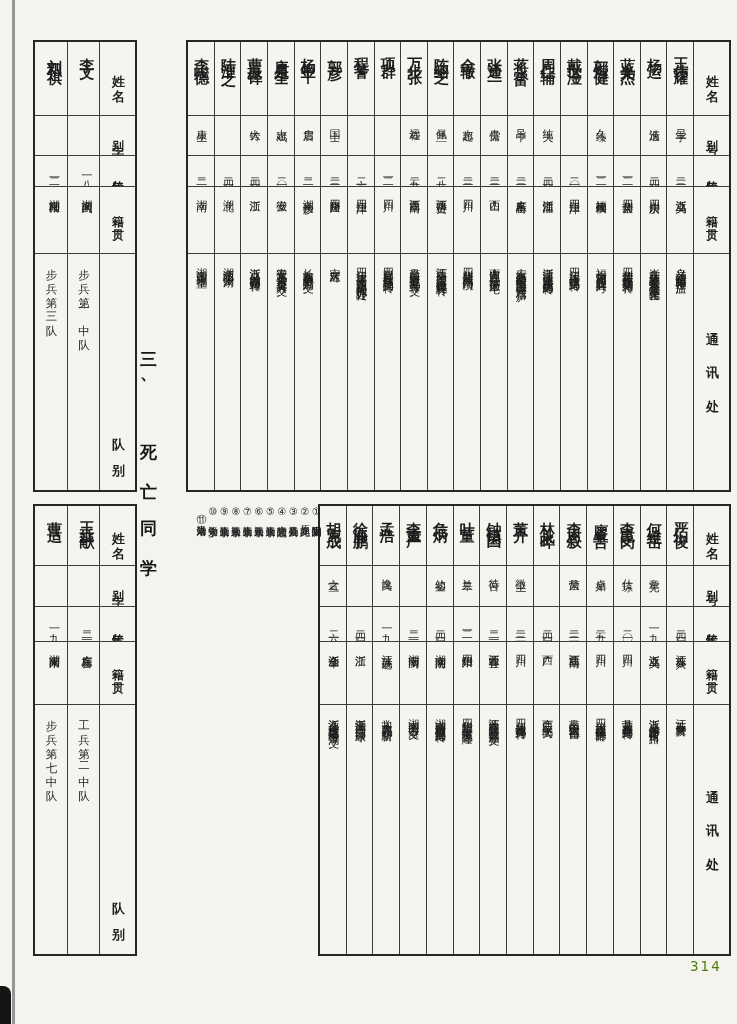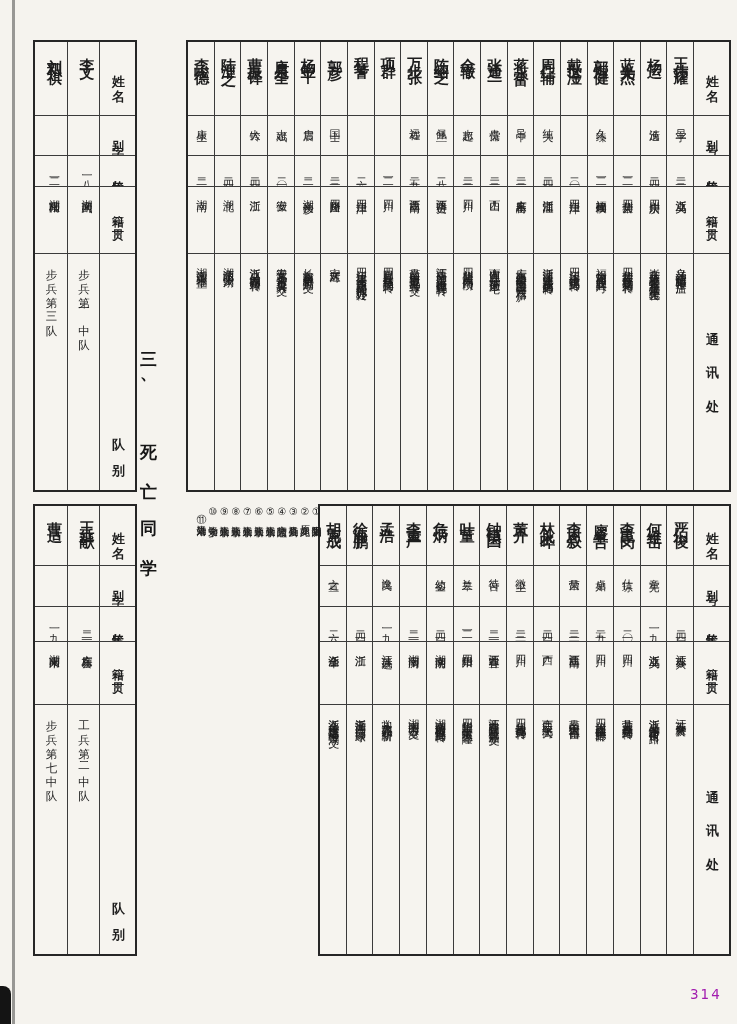--- a/index.html
+++ b/index.html
@@ -44,21 +44,21 @@
   .hcol .c-origin{font-size:12px;letter-spacing:14px;text-align:center;padding-top:0;line-height:34px;}
   .hcol .c-contact{font-size:13px;letter-spacing:34px;text-align:center;line-height:34px;padding:0;}
   .hcol .c-unit{font-size:13px;letter-spacing:26px;text-align:end;line-height:34px;padding:0 0 10px 0;}
 
   
   .footnotes{position:absolute;left:196px;top:506px;width:126px;height:120px;
              writing-mode:vertical-rl;text-orientation:upright;font-size:10px;line-height:11.5px;
              letter-spacing:0.5px;color:#1d1d1d;}
   .fn-line{display:block;}
 
-  .pagenum{position:absolute;left:690px;top:958px;font-size:13.5px;letter-spacing:2px;color:#a21caf;margin-top:28px;}
+  .pagenum{position:absolute;left:690px;top:958px;font-size:13.5px;letter-spacing:2px;color:#4d7c0f;}
 </style>
 </head>
 <body>
 
 <div class="page">
 
   <div class="edge-line"></div>
   <div class="corner-blob"></div>
 
   <div class="vtitle">三、死亡同学</div>

